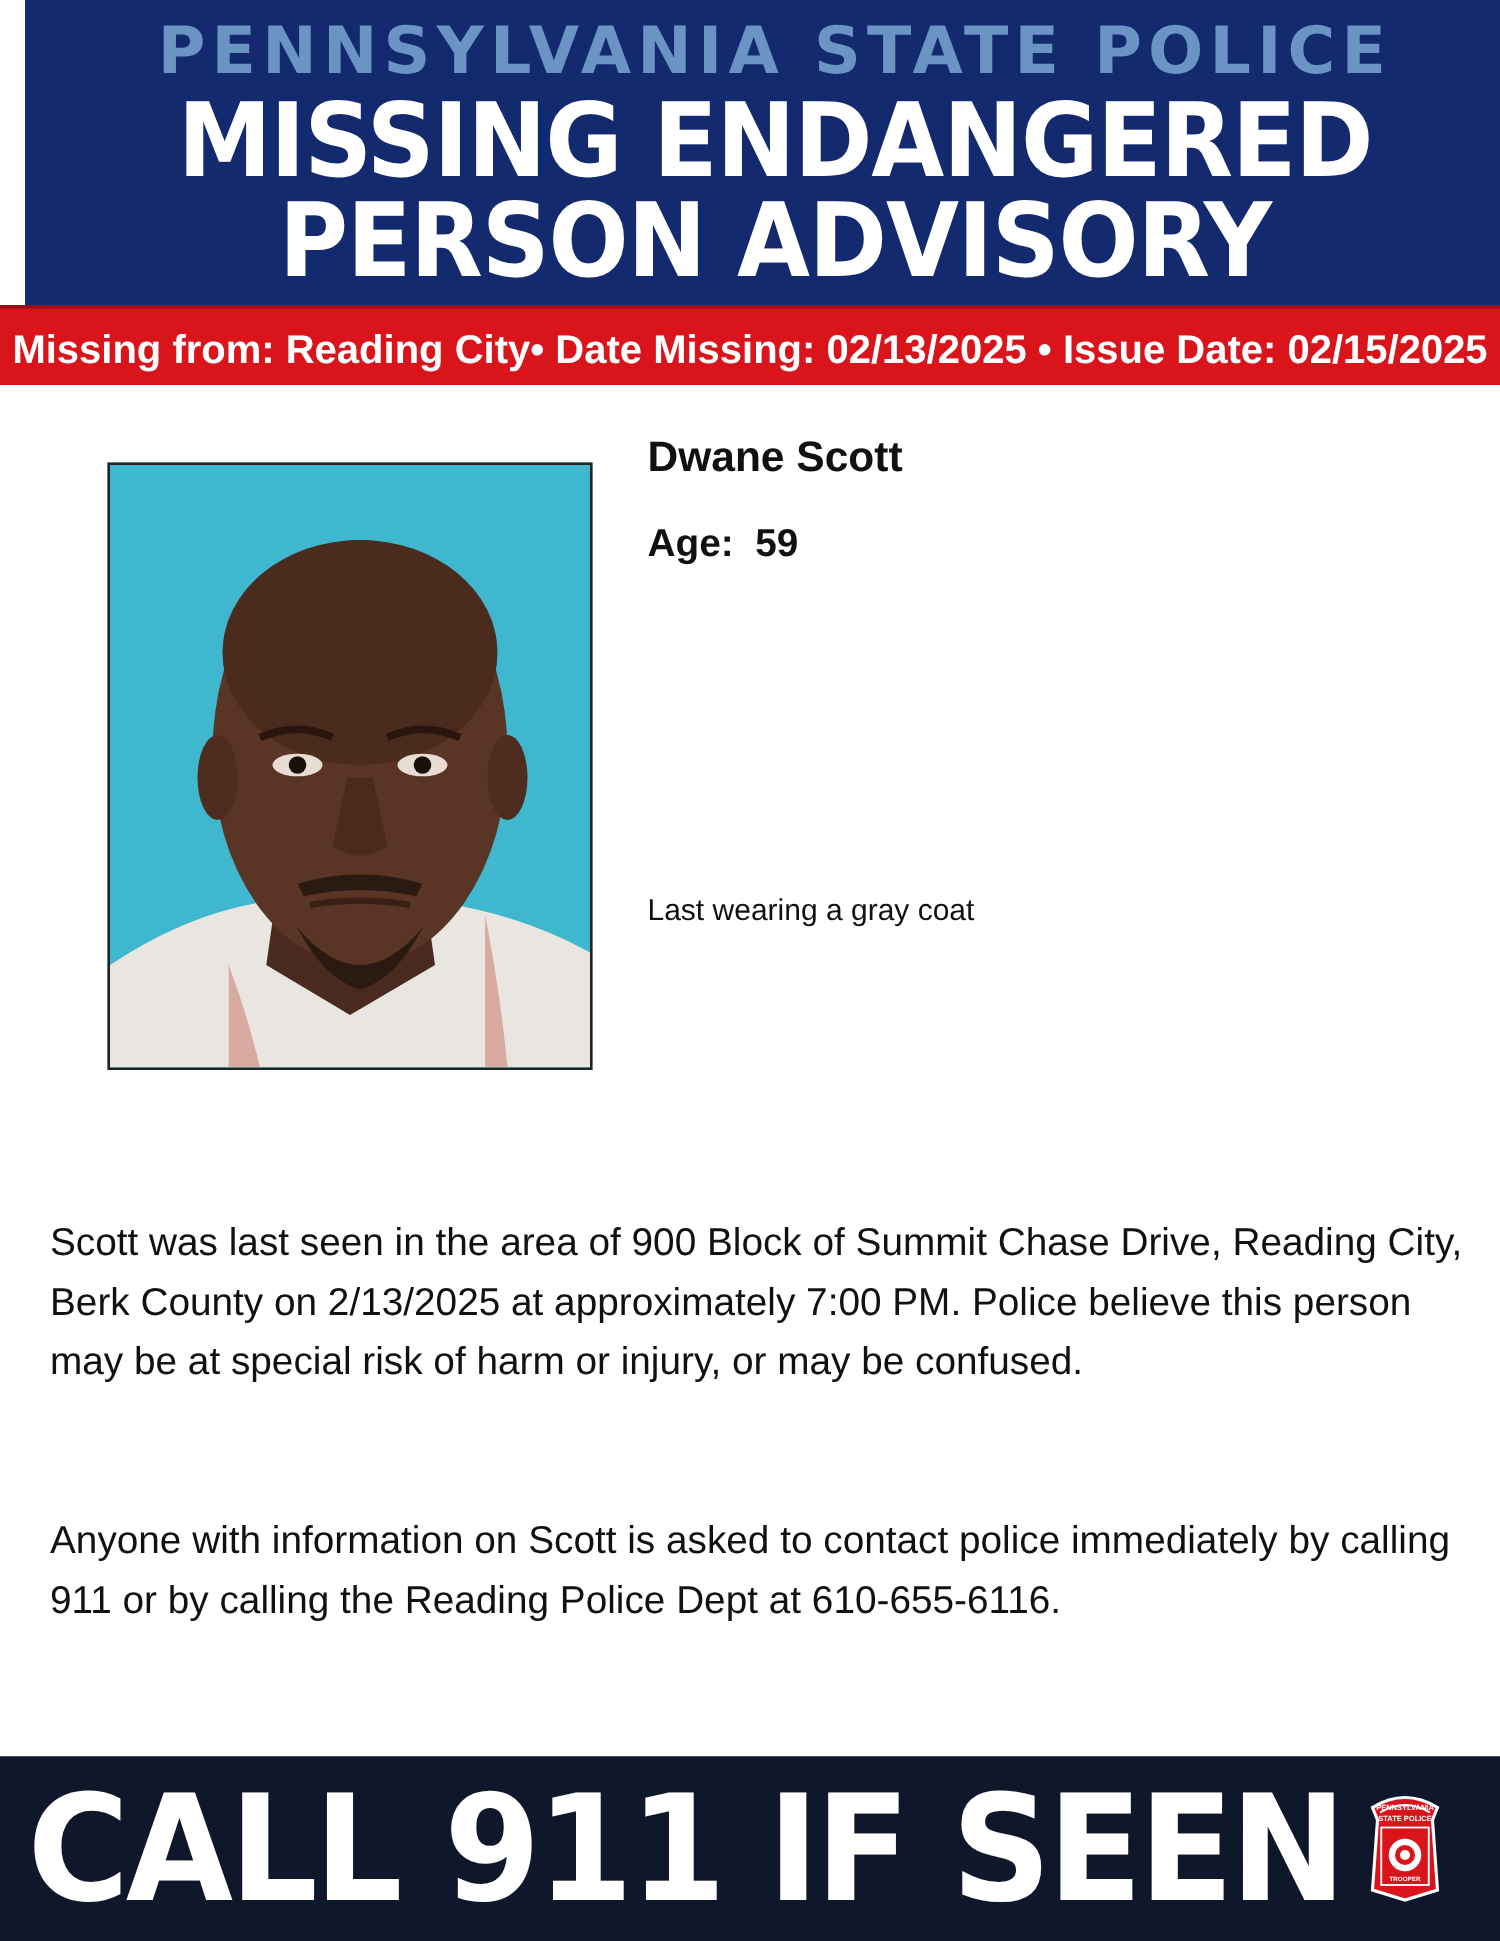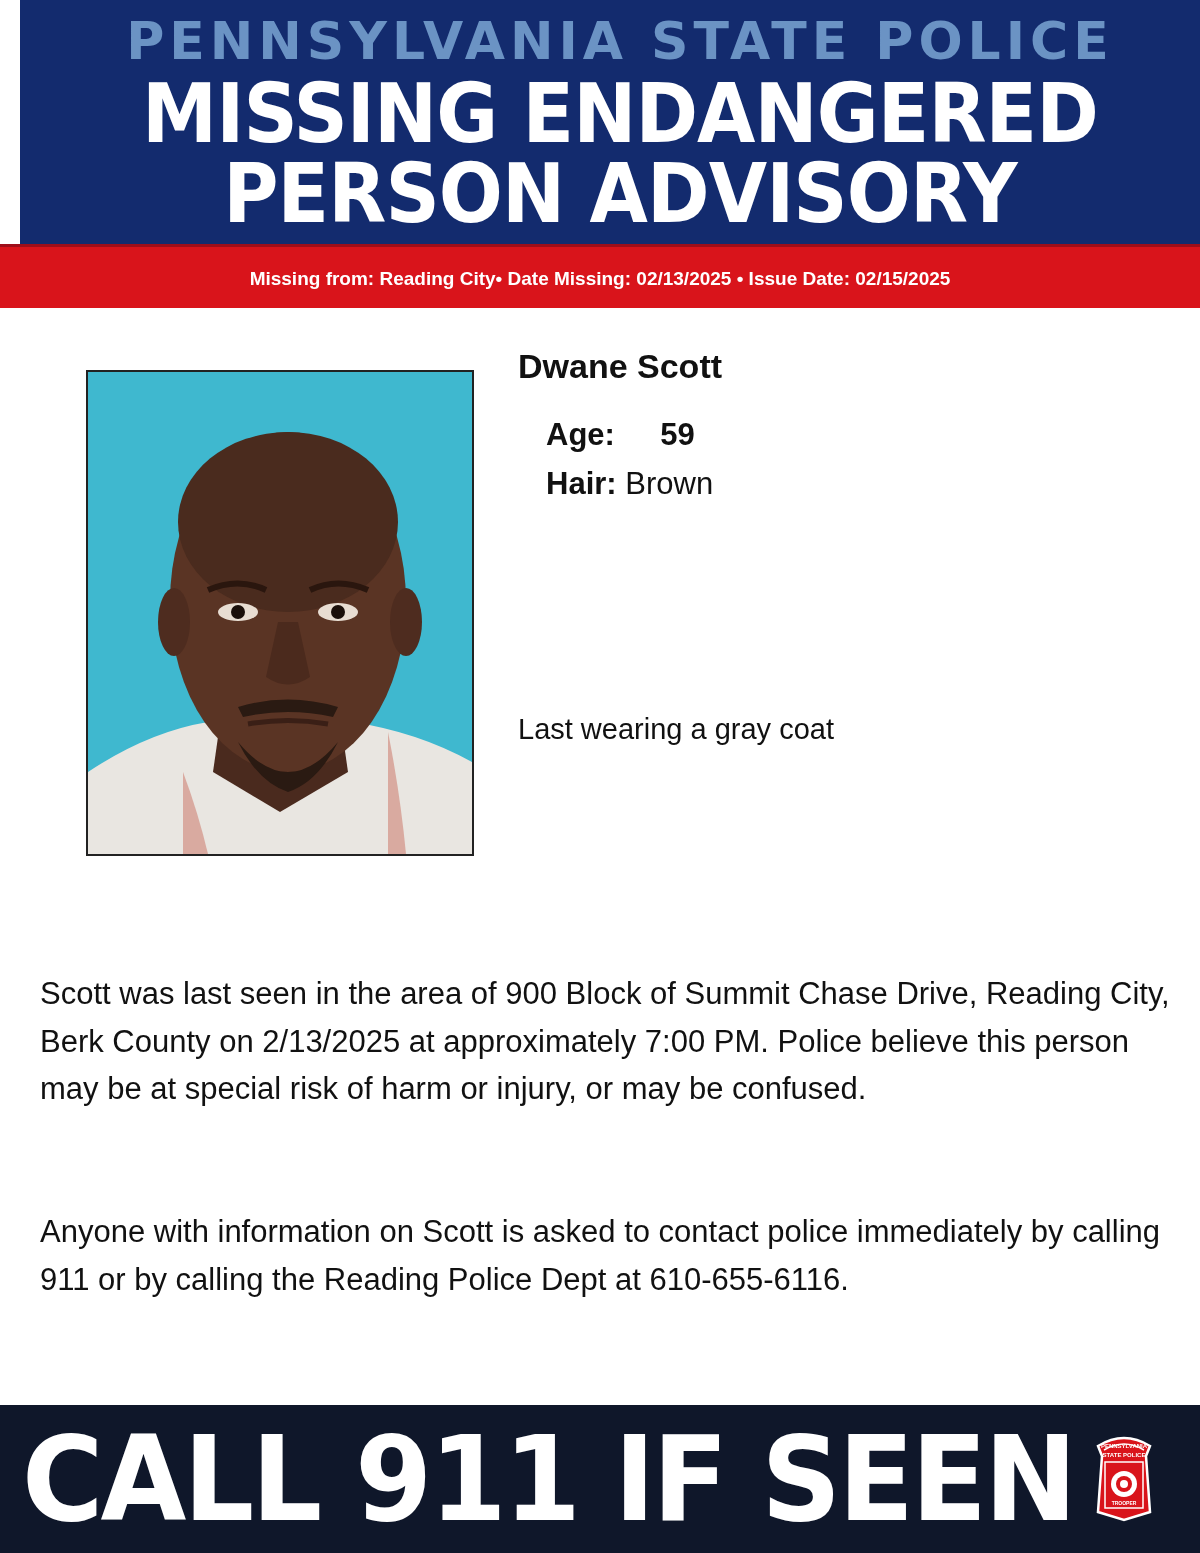--- a/index.html
+++ b/index.html
@@ -26,37 +26,37 @@
     color:#ffffff; white-space:nowrap; letter-spacing:-1px;
   }
   .title.l1 { top:72px; font-size:82px; line-height:84px; transform:scaleX(0.92); }
   .title.l2 { top:152px; font-size:82px; line-height:84px; transform:scaleX(0.92); }
   .redbar {
     position:absolute; left:0; top:244px; width:1200px; height:64px;
     background:#d9141b; border-top:3px solid #9e0e1a; box-sizing:border-box;
   }
   .redbar-text {
     position:absolute; left:0; top:0; width:1200px; text-align:center;
-    color:#fff; font-weight:bold; font-size:19px; line-height:64px;
+    color:#fff; font-weight:bold; font-size:32px; line-height:64px;
     white-space:nowrap;
   }
   .photo {
     position:absolute; left:86px; top:370px; width:384px; height:482px;
     border:2px solid #222; background:#3fb8cf; overflow:hidden;
   }
   .photo svg { width:100%; height:100%; display:block; }
   .name {
     position:absolute; left:518px; top:340px; font-size:34px; font-weight:bold;
     line-height:52px; color:#111;
   }
   .facts { position:absolute; left:518px; top:410px; }
   .fact { font-size:31px; line-height:49px; white-space:nowrap; }
-  .fact .k { font-weight:bold;margin-left:28px; }
+  .fact .k { font-weight:bold; }
   .wearing {
-    position:absolute; left:518px; top:706px; font-size:29px; line-height:46px;
+    position:absolute; left:518px; top:706px; font-size:24px; line-height:46px;
   }
   .para {
     position:absolute; left:40px; width:1130px; font-size:31px; line-height:47.5px;
   }
   .para.p1 { top:970px; }
   .para.p2 { top:1208px; }
   .footer {
     position:absolute; left:0; top:1405px; width:1200px; height:148px;
     background:#0f172a;
   }
@@ -116,24 +116,20 @@
   </svg>
 </div>
 
 <div class="name">Dwane Scott</div>
 
 <div class="facts">
   <div class="fact">
     <span class="k">Age:</span>
     <span class="k">&nbsp;<span>59</span></span>
   </div>
-  <div class="fact">
-    <span class="k">Hair:</span>
-    <span>Brown</span>
-  </div>
 </div>
 
 <div class="wearing">Last wearing a gray coat</div>
 
 <div class="para p1"> Scott was last seen in the area of 900 Block of Summit Chase Drive, Reading City, Berk County on 2/13/2025 at approximately 7:00 PM. Police believe this person may be at special risk of harm or injury, or may be confused.</div>
 <div class="para p2">Anyone with information on  Scott is asked to contact police immediately by calling 911 or by calling the Reading Police Dept  at 610-655-6116.</div>
 
 <div class="footer">
   <div class="footer-text">CALL 911 IF SEEN</div>
 </div>

